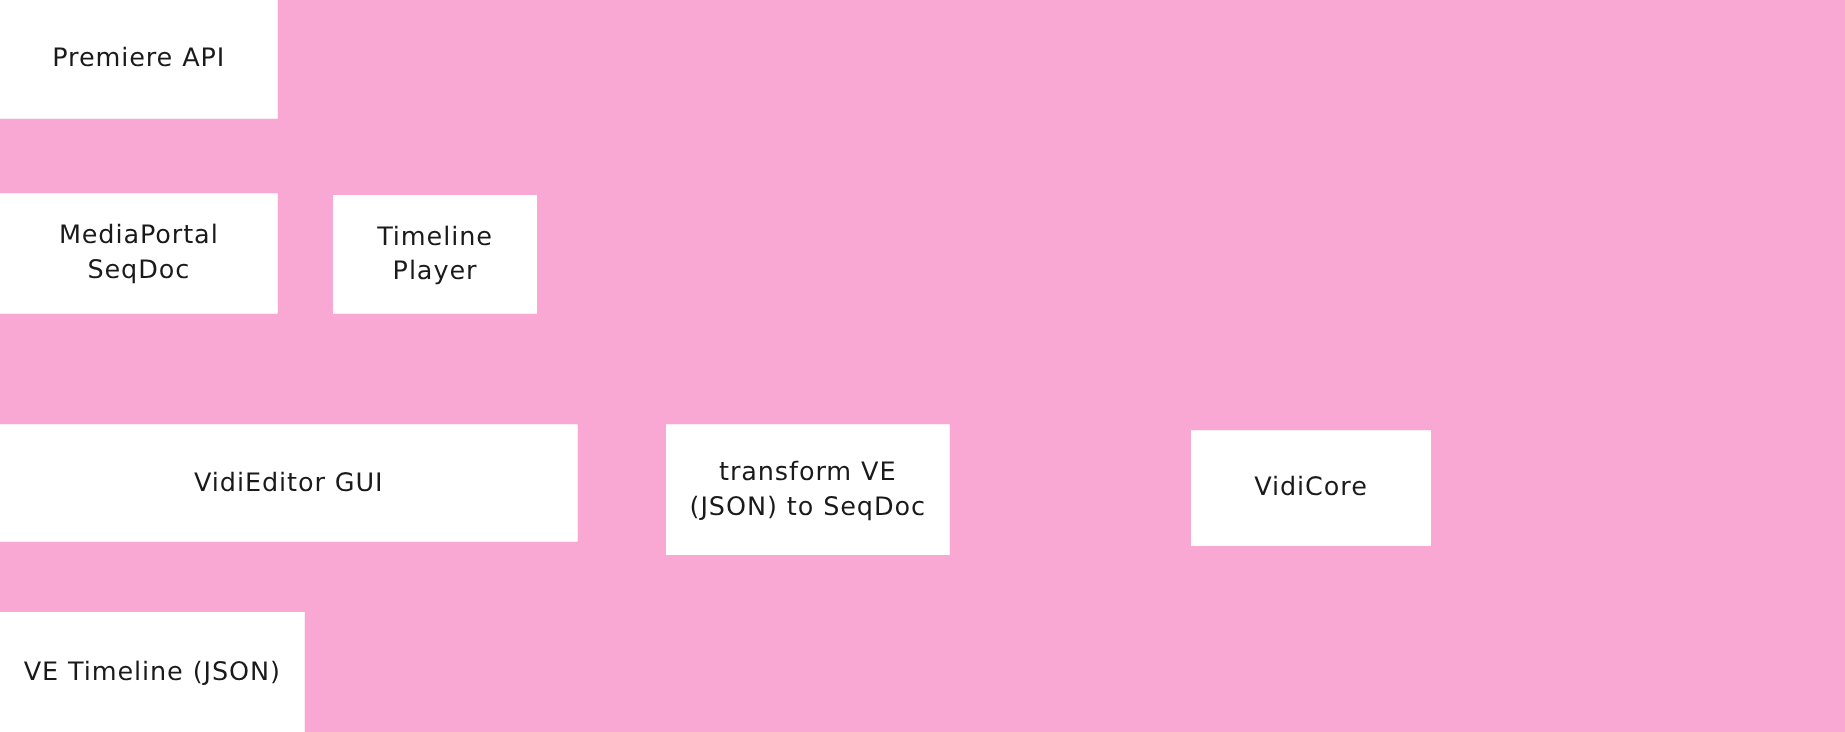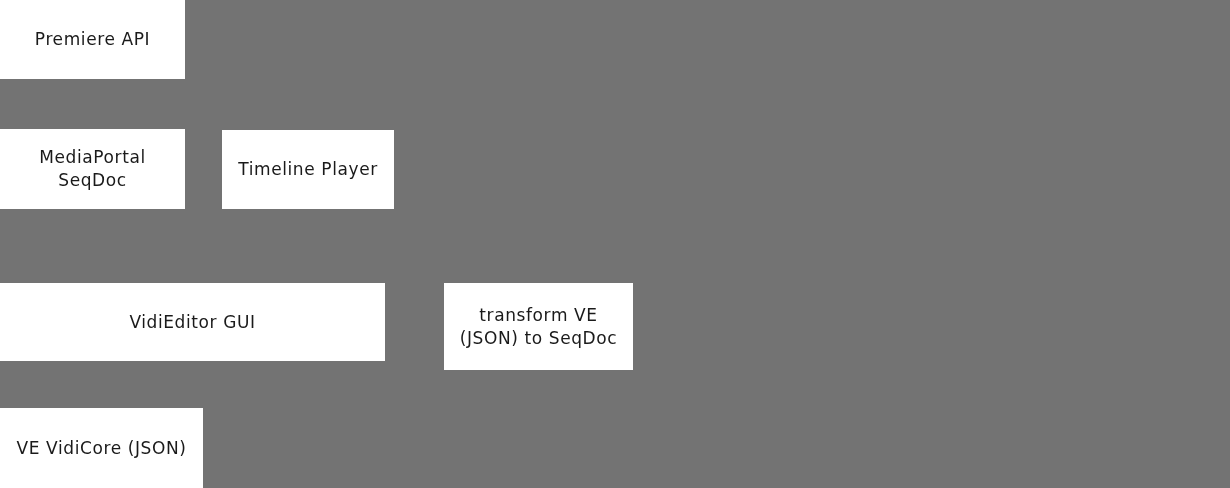--- a/index.html
+++ b/index.html
@@ -8,21 +8,21 @@
     padding: 0;
     background: #000000;
   }
   body {
     font-family: "DejaVu Sans", sans-serif;
   }
   #canvas {
     position: relative;
     width: 1230px;
     height: 488px;
-    background: #737373;
+    background: #f9a8d4;
     overflow: hidden;
   }
   .node {
     position: absolute;
     background: #ffffff;
     color: #1a1a1a;
     border: 1px solid #ffffff;
     box-sizing: border-box;
     display: flex;
     align-items: center;
@@ -37,21 +37,21 @@
   }
   .node .label {
     display: block;
     padding: 0 8px;
     white-space: pre-line;
   }
 
   
   #node-premiere-api      { left: 0px;    top: 0px;   width: 185px; height: 79px;  }
   #node-mediaportal-plugin{ left: 0px;    top: 129px; width: 185px; height: 80px;  }
-  #node-timeline-player   { left: 222px;  top: 130px; width: 172px; height: 79px; text-align: right;  }
+  #node-timeline-player   { left: 222px;  top: 130px; width: 136px; height: 79px;  }
   #node-vidieditor-gui    { left: 0px;    top: 283px; width: 385px; height: 78px; text-align: center;  }
   #node-transform-ve      { left: 444px;  top: 283px; width: 189px; height: 87px; align-items: center;  }
   #node-vidicore          { left: 794px;  top: 287px; width: 160px; height: 77px;  }
   #node-vidicoder         { left: 1070px; top: 287px; width: 161px; height: 77px;  }
   #node-ve-timeline-json  { left: 0px;    top: 408px; width: 203px; height: 81px;  }
 </style>
 </head>
 <body>
 
 <div id="canvas">
@@ -70,19 +70,22 @@
 
   <div class="node" id="node-vidieditor-gui">
     <span class="label">VidiEditor GUI</span>
   </div>
 
   <div class="node" id="node-transform-ve">
     <span class="label">transform VE
 (JSON) to SeqDoc</span>
   </div>
 
+  <div class="node" id="node-vidicore">
+    <span class="label">VidiCore</span>
+  </div>
 
 
   <div class="node" id="node-ve-timeline-json">
-    <span class="label">VE VidiCore (JSON)</span>
+    <span class="label">VE Timeline (JSON)</span>
   </div>
 
 </div>
 
 </body></html>

